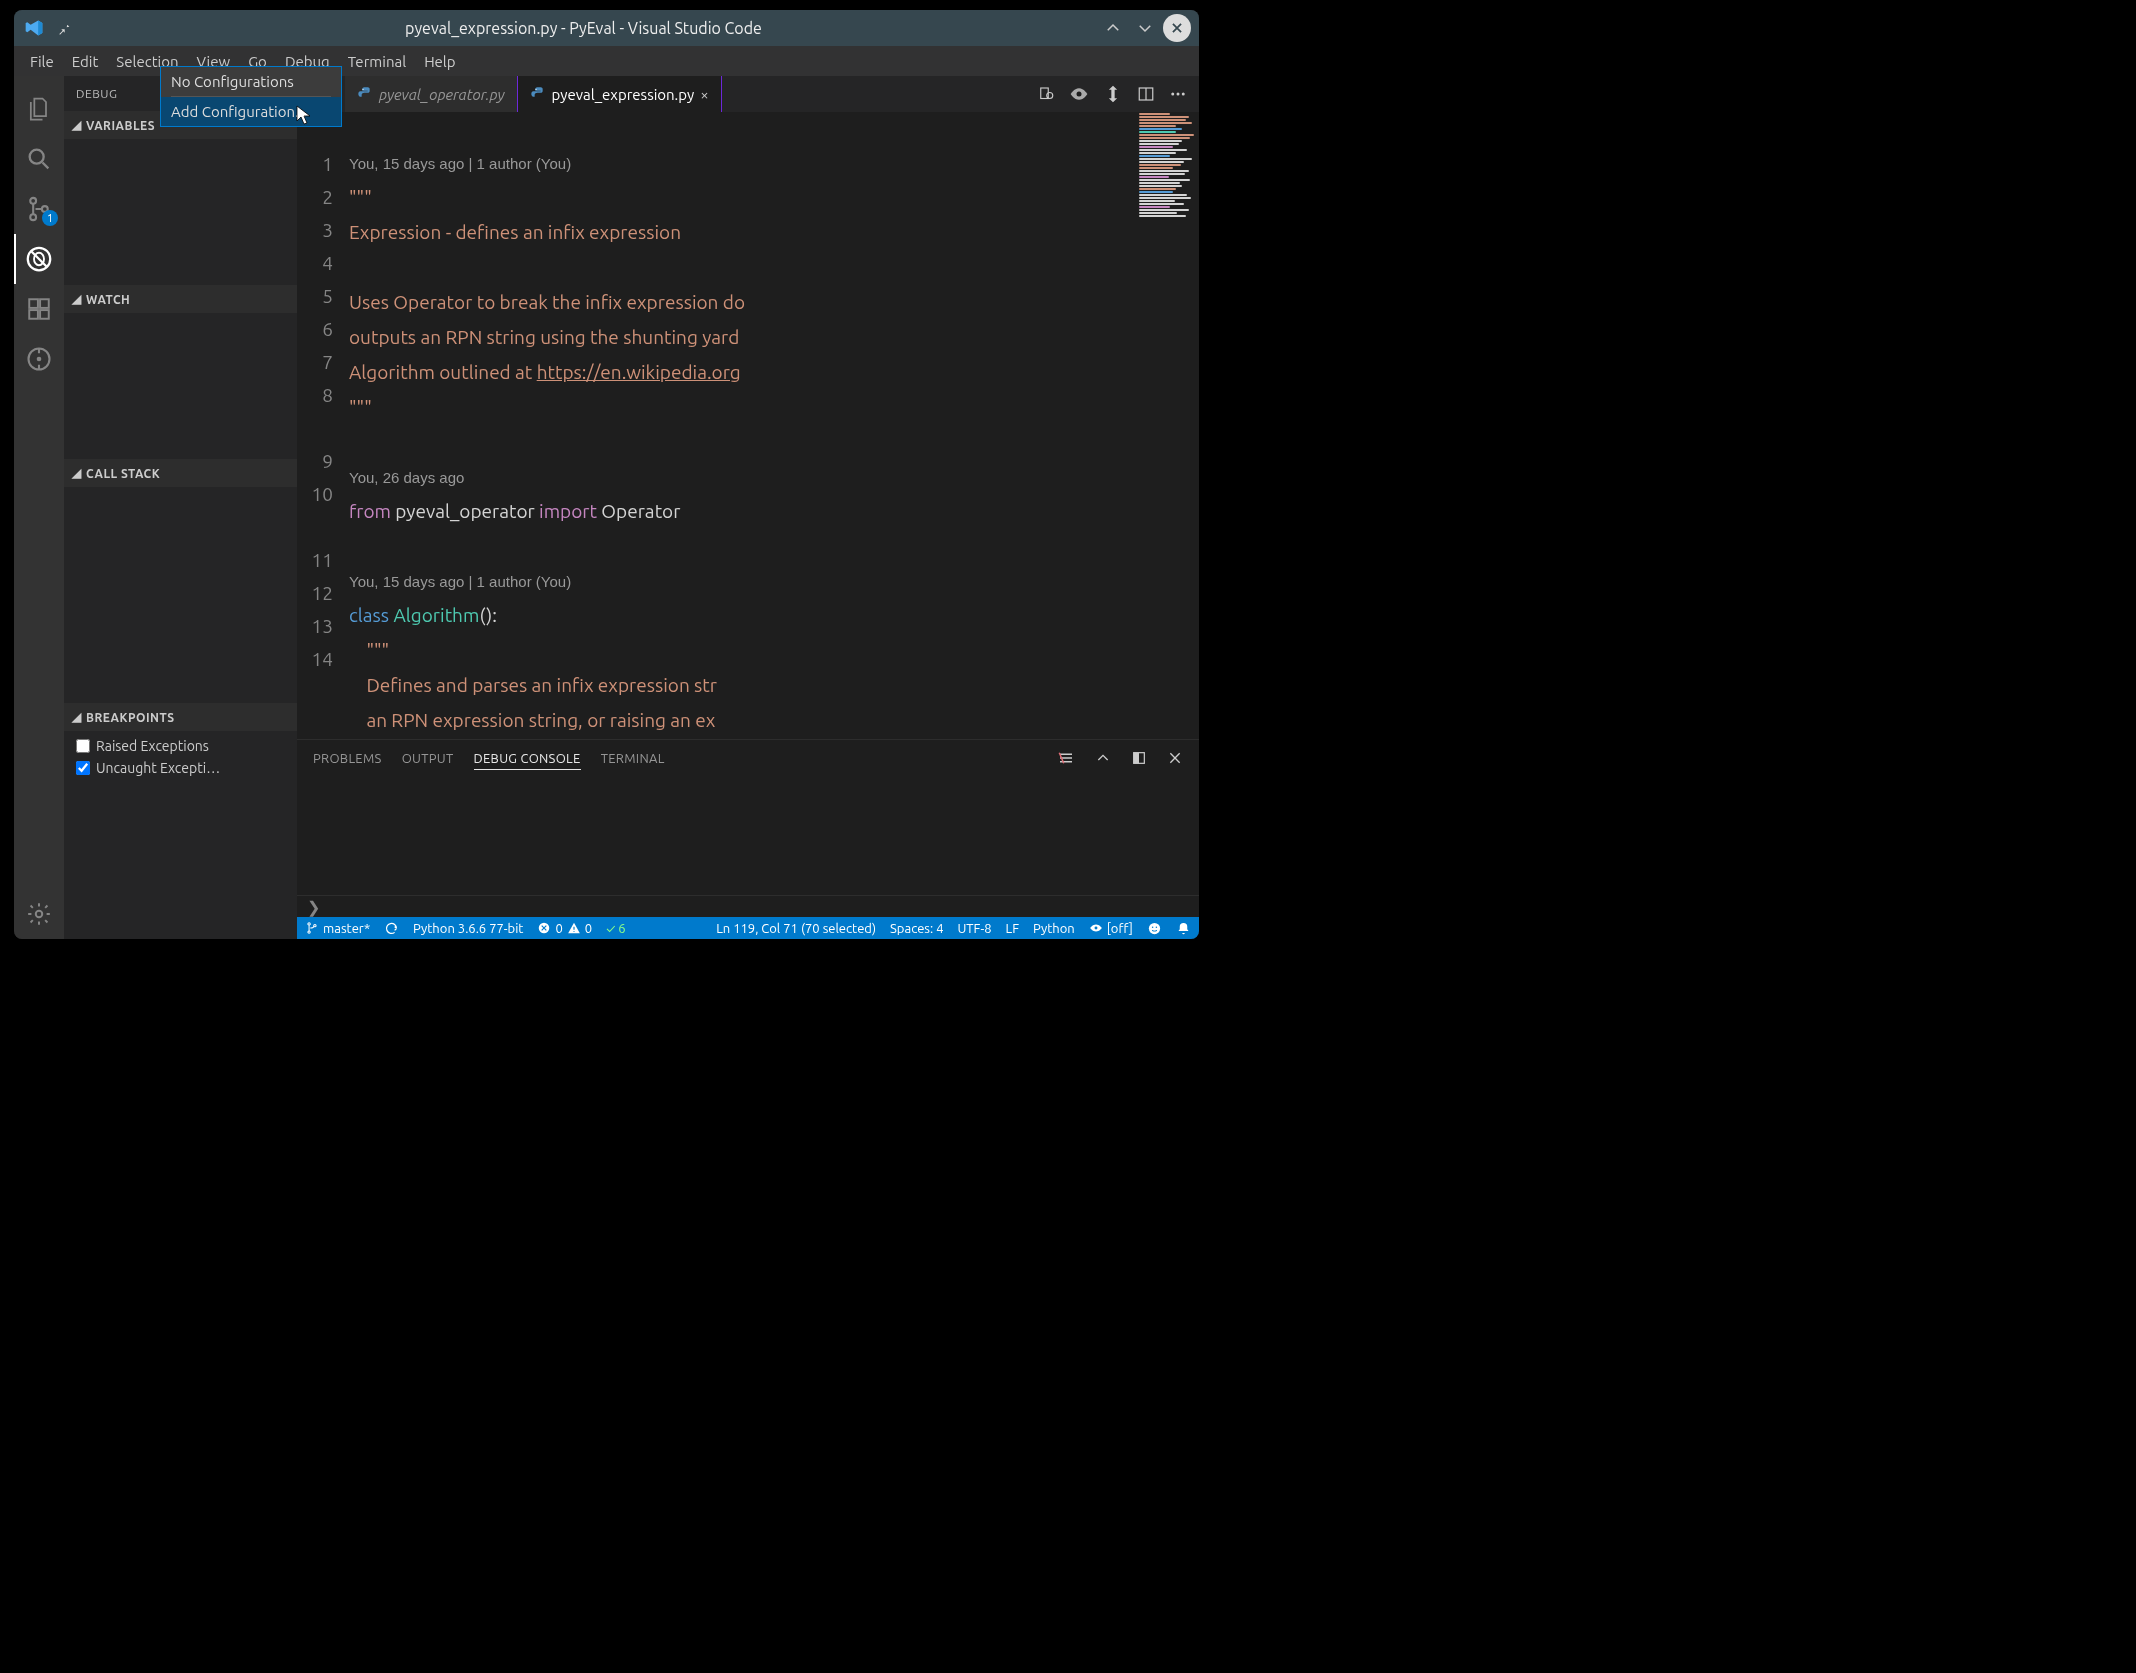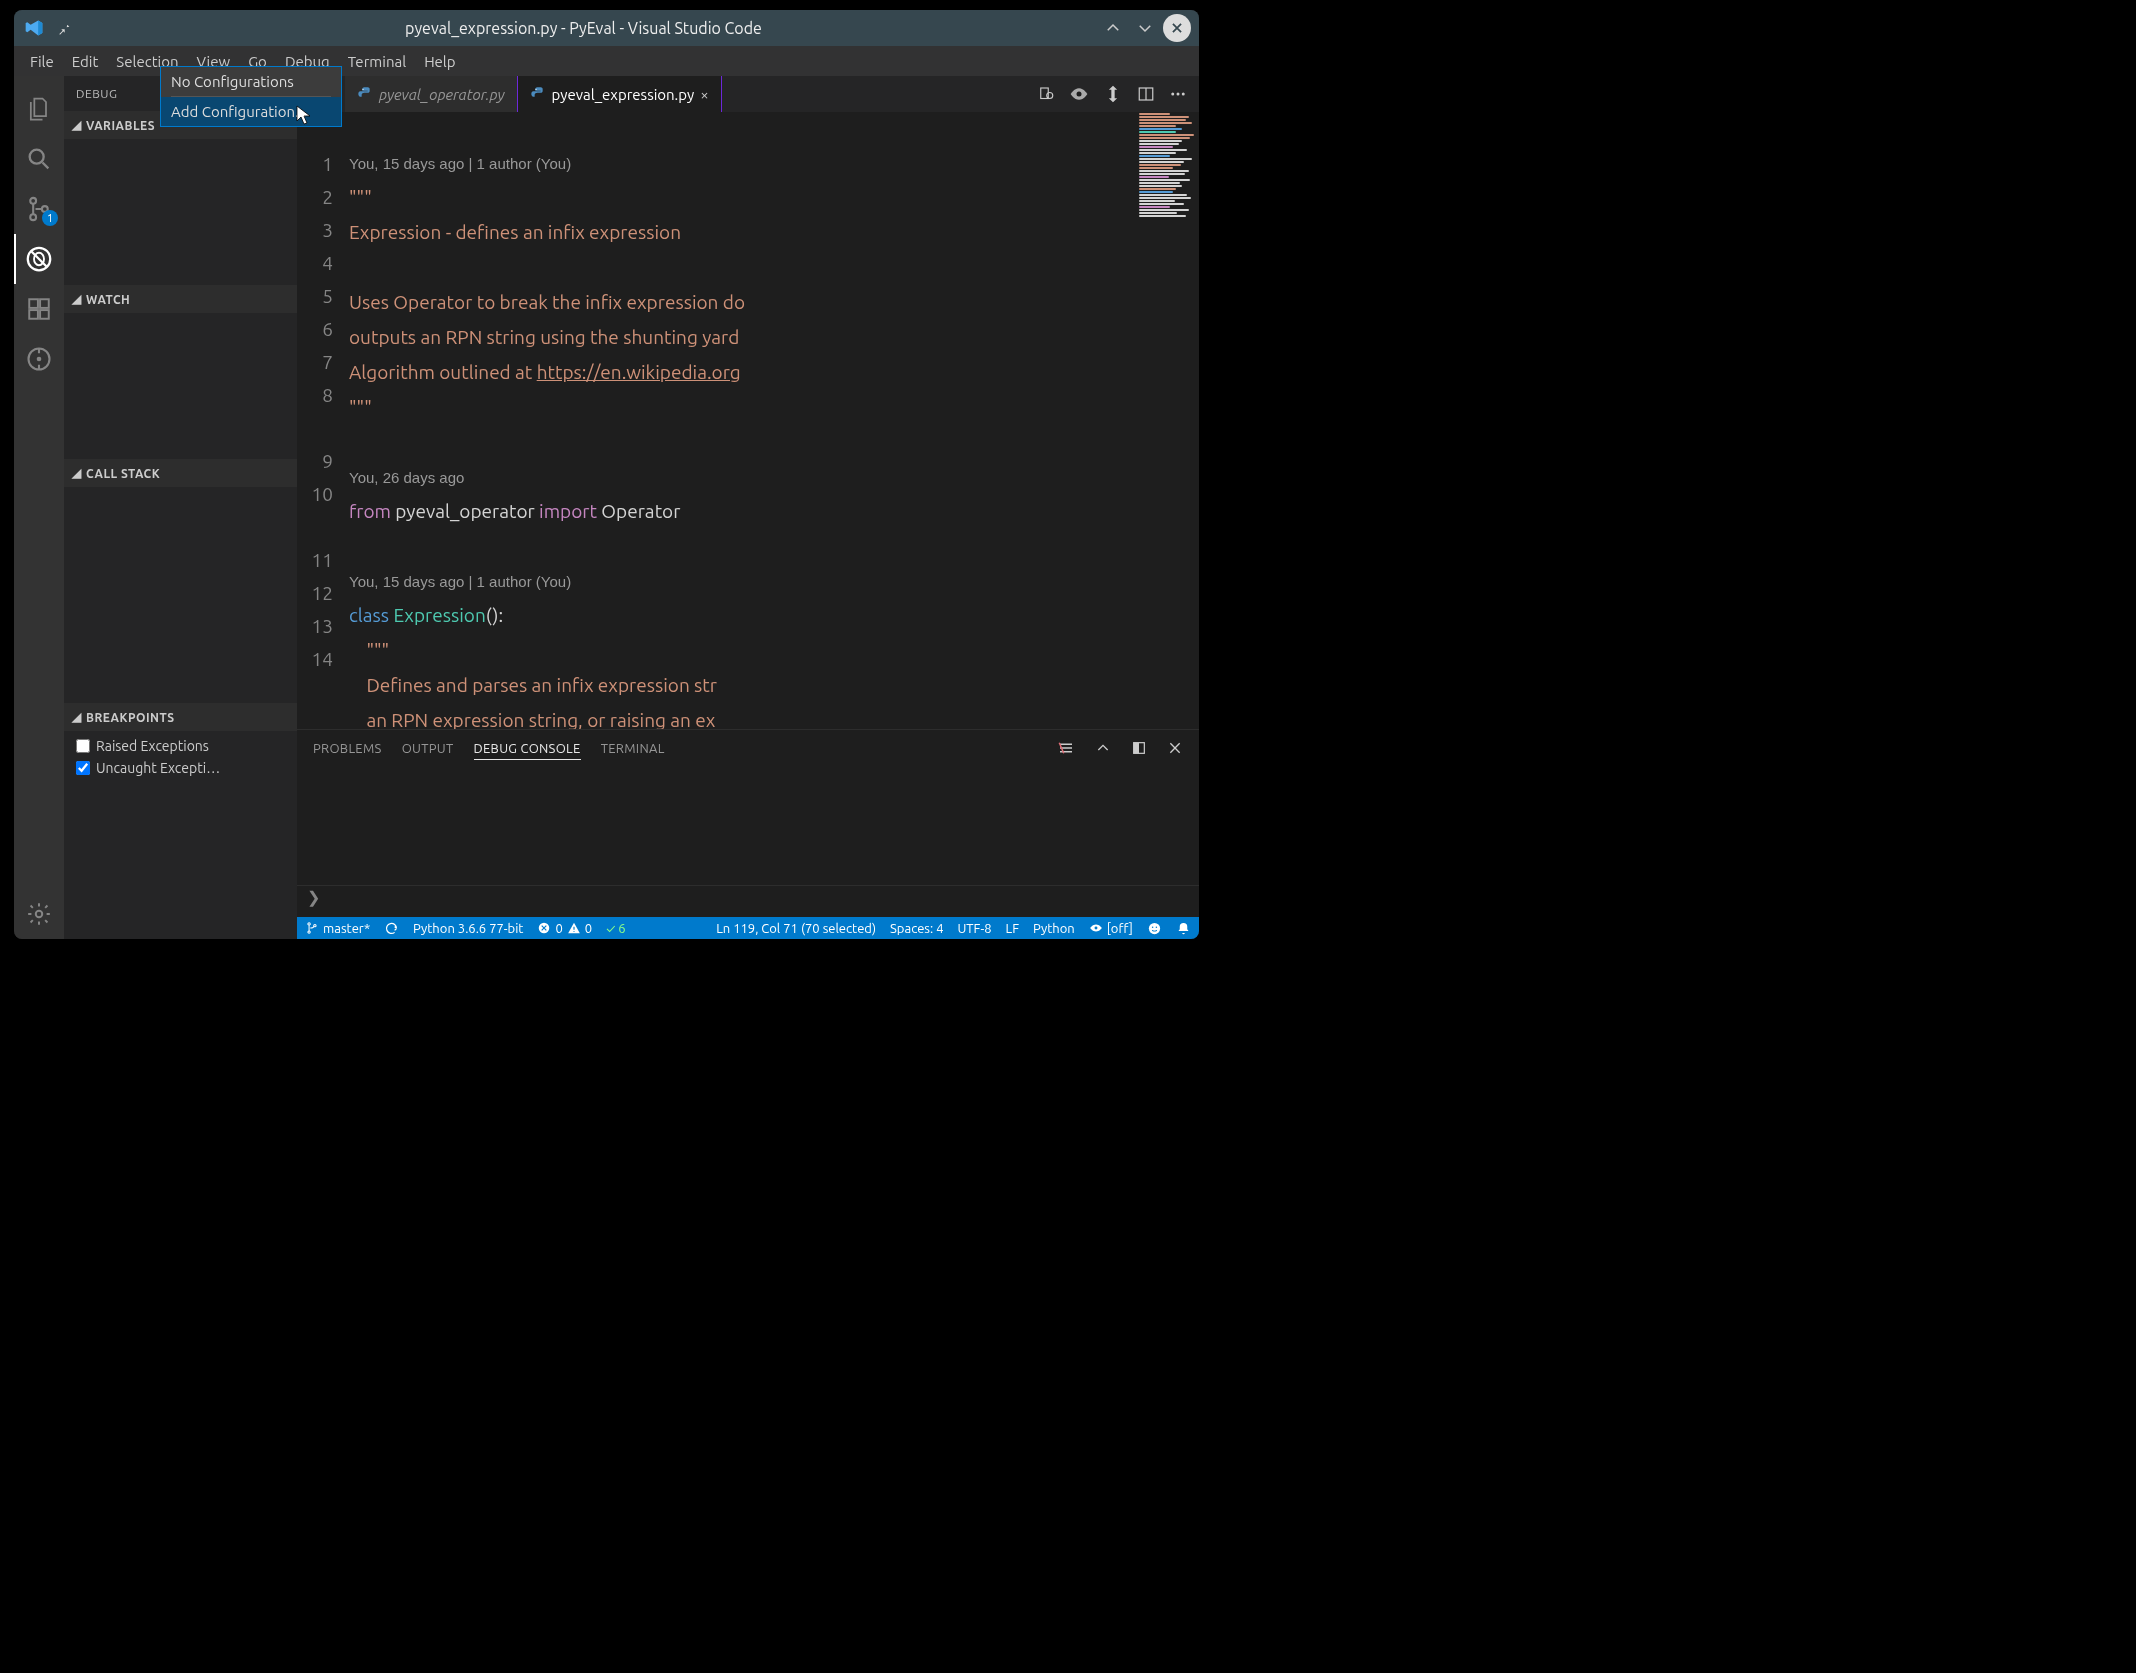--- a/index.html
+++ b/index.html
@@ -87,21 +87,21 @@
 .codelens { color:#999; font-size:15px; font-family:"Segoe UI",sans-serif; line-height:33px; }
 .tok-str { color:#ce9178; }
 .tok-kw  { color:#569cd6; }
 .tok-kw2 { color:#c586c0; }
 .tok-cls { color:#4ec9b0; }
 .tok-link { text-decoration:underline; }
 
 .minimap { position:absolute; top:36px; right:0; width:62px; bottom:202px; background:#1e1e1e; overflow:hidden; }
 .minimap .mm-line { height:2px; margin:1px 2px; border-radius:1px; }
 
-.panel { position:absolute; left:0; right:0; bottom:30px; height:180px; background:#1e1e1e; border-top:1px solid #2d2d2d; display:flex; flex-direction:column; }
+.panel { position:absolute; left:0; right:0; bottom:20px; height:180px; background:#1e1e1e; border-top:1px solid #2d2d2d; display:flex; flex-direction:column; }
 .panel-tabs { height:36px; display:flex; align-items:center; gap:20px; padding:0 16px; color:#969696; font-size:13px; }
 .panel-tabs .ptab { cursor:pointer; padding: 4px 0; letter-spacing:0.3px; }
 .panel-tabs .ptab.active { color:#e7e7e7; border-bottom:1px solid #e7e7e7; }
 .panel-tabs .pspacer { flex:1; }
 .panel-tabs .paction { color:#ccc; cursor:pointer; }
 .panel-input { height:24px; border-top:1px solid #2d2d2d; padding:0 10px; color:#858585; display:flex; align-items:center; }
 
 .statusbar { position:absolute; left:0; right:0; bottom:0; height:22px; background:#007acc; color:#fff; display:flex; align-items:center; font-size:13px; padding:0 8px; gap:14px; }
 .statusbar .sb-item { display:flex; gap:4px; cursor:pointer; }
 .statusbar .sb-spacer { flex:1; }
@@ -351,21 +351,21 @@
 <span></span>
 <span class="tok-str">Uses Operator to break the infix expression do</span>
 <span class="tok-str">outputs an RPN string using the shunting yard </span>
 <span class="tok-str"><span>Algorithm outlined at </span><span class="tok-link">https://en.wikipedia.org</span></span>
 <span class="tok-str">"""</span>
 <span></span>
 <span class="codelens">You, 26 days ago</span>
 <span><span class="tok-kw2">from</span><span> pyeval_operator </span><span class="tok-kw2">import</span><span> Operator</span></span>
 <span></span>
 <span class="codelens">You, 15 days ago | 1 author (You)</span>
-<span><span class="tok-kw">class</span><span> </span><span class="tok-cls">Expression</span><span>():</span></span>
+<span><span class="tok-kw">class</span><span> </span><span class="tok-cls">Algorithm</span><span>():</span></span>
 <span class="tok-str">    """</span>
 <span class="tok-str">    Defines and parses an infix expression str</span>
 <span class="tok-str">    an RPN expression string, or raising an ex</span>
         </div>
       </div>
 
       <div class="minimap">
         <div class="mm-line" style="background:#ce9178;width:50%"></div>
         <div class="mm-line" style="background:#ce9178;width:80%"></div>
         <div class="mm-line" style="background:#ce9178;width:75%"></div>

